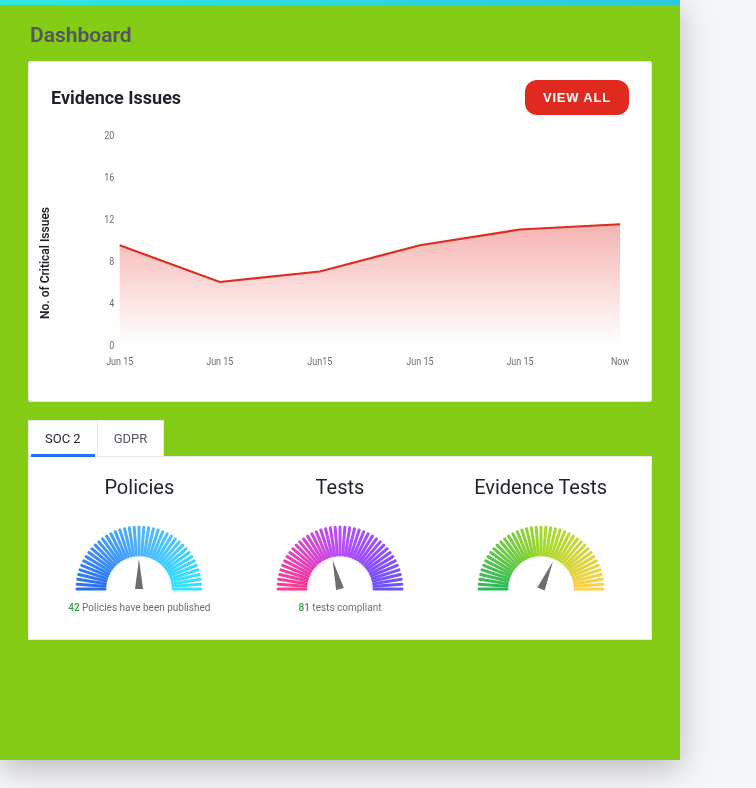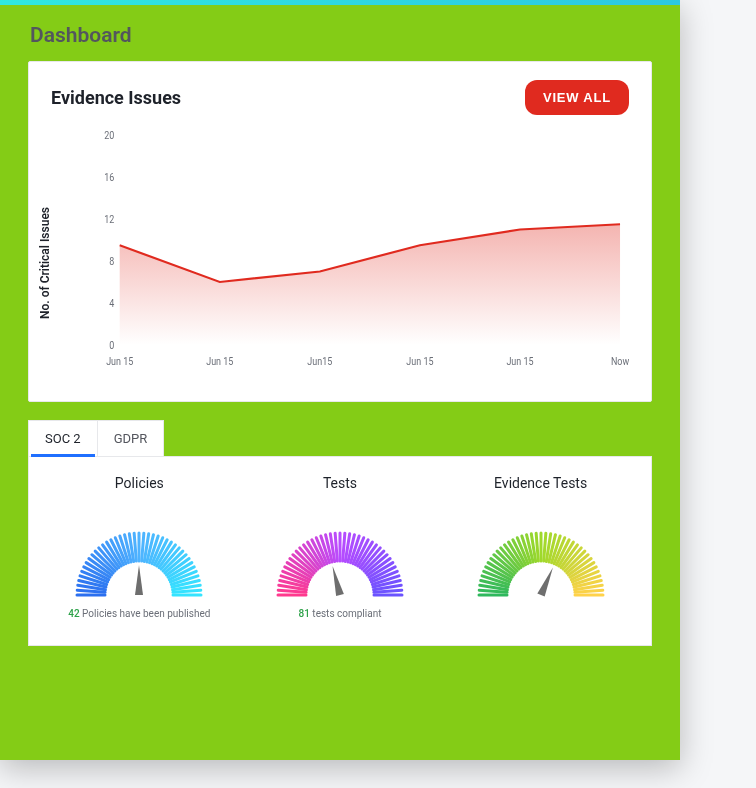--- a/index.html
+++ b/index.html
@@ -103,23 +103,23 @@
     border-top: none;
     padding: 18px 10px 24px 10px;
     display: flex;
     justify-content: space-around;
   }
   .gauge-col {
     text-align: center;
     width: 33%;
   }
   .gauge-title {
-    font-size: 14px;
+    font-size: 20px;
     color: #1e222a;
-    margin-bottom: 18px;
+    margin-bottom: 4px;
   }
   .gauge-sub {
     font-size: 10px;
     color: #6b6f78;
     margin-top: 6px;
     padding: 0 16px;
     line-height: 1.35;
   }
   .gauge-sub .num { color: #2ea24a; font-weight: 500; }
   svg.gauge { width: 150px; height: 92px; display: block; margin: 0 auto; }

